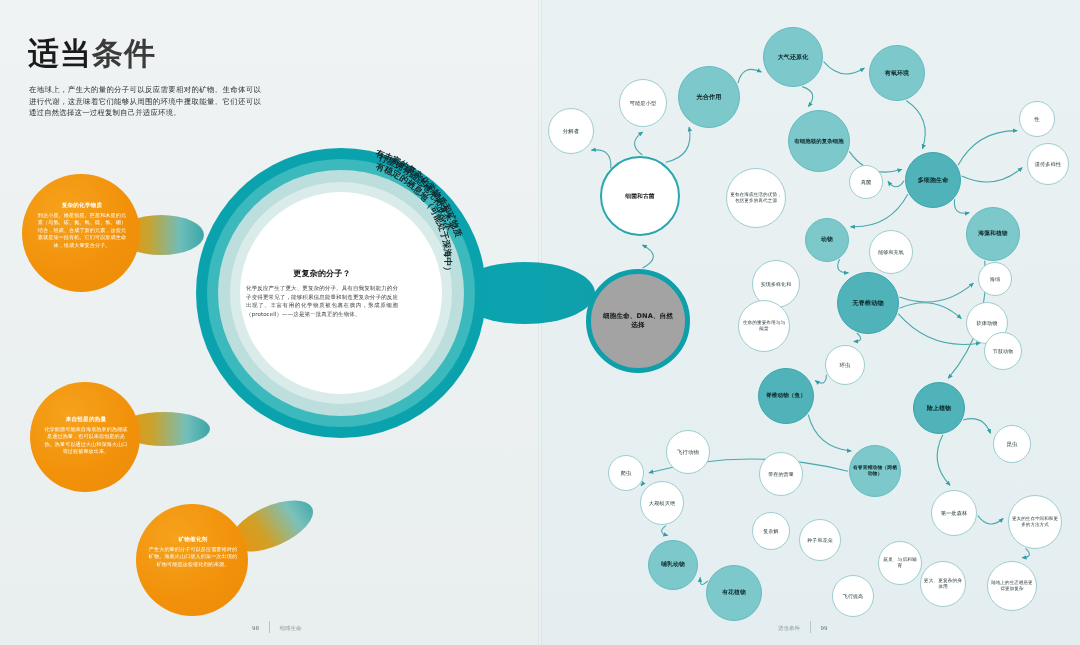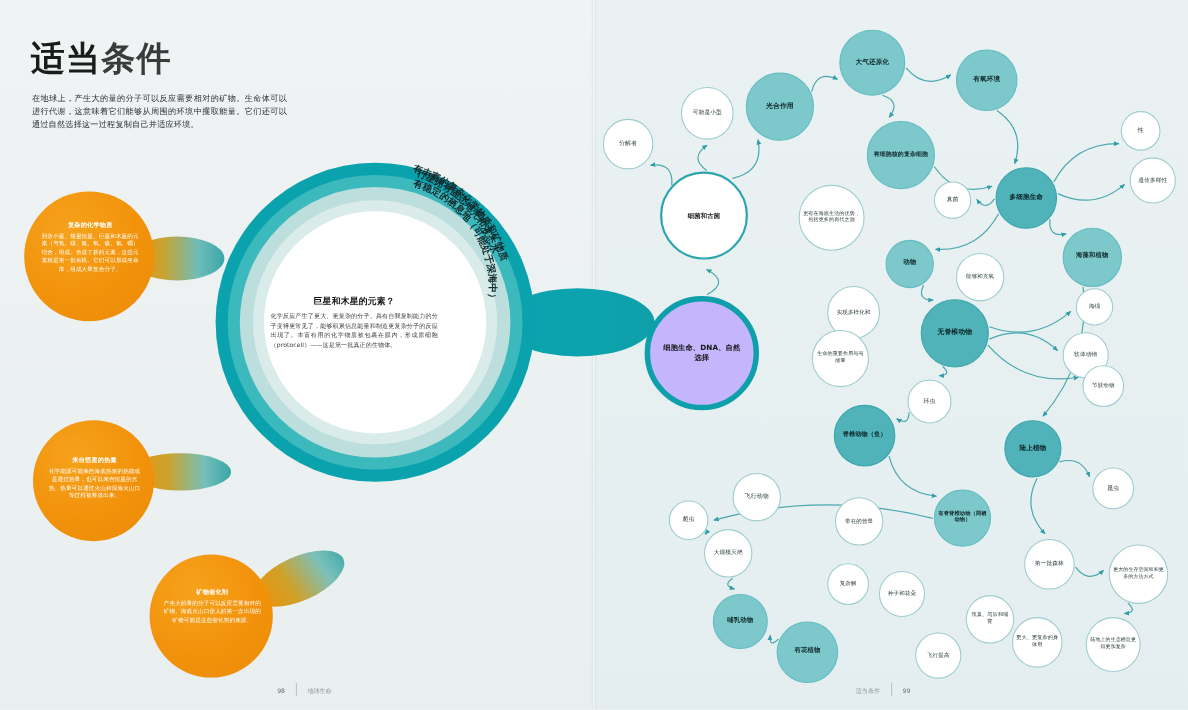--- a/index.html
+++ b/index.html
@@ -112,21 +112,21 @@
   #ring-labels { position: absolute; left: 196px; top: 148px; width: 290px; height: 290px; }
 
   
   .hub {
     position: absolute; border-radius: 50%;
     display: flex; align-items: center; justify-content: center;
     text-align: center; letter-spacing: .1px;
   }
   #hub-selection {
     left: 586px; top: 269px; width: 104px; height: 104px;
-    background: #c4b5fd; border: 5px solid #0d9faa;
+    background: #a3a3a3; border: 5px solid #0d9faa;
     font-size: 6.6px; line-height: 9.5px; font-weight: bold; color: #15191a;
     padding: 0 12px;
   }
   #hub-bacteria {
     left: 600px; top: 156px; width: 80px; height: 80px;
     background: #ffffff; border: 2px solid #2aa7ad;
     font-size: 5.8px; color: #1d2122; font-weight: bold; padding: 0 10px;
   }
 
   
@@ -216,21 +216,21 @@
   </text>
   <text font-size="8.6" font-weight="bold" fill="#12292c" font-family="DejaVu Sans, Liberation Sans, sans-serif">
     <textPath href="#arcB" startOffset="54%">行星拥有固态地壳和液态水</textPath>
   </text>
   <text font-size="8.6" font-weight="bold" fill="#12292c" font-family="DejaVu Sans, Liberation Sans, sans-serif">
     <textPath href="#arcC" startOffset="52%">有稳定的栖息地（可能处于深海中）</textPath>
   </text>
 </svg>
 
 <div id="center-text">
-  <div class="q">巨星和木星的元素？</div>
+  <div class="q">更复杂的分子？</div>
   <div class="body">化学反应产生了更大、更复杂的分子。具有自我复制能力的分子变得更常见了，能够积累信息能量和制造更复杂分子的反应出现了。丰富有用的化学物质被包裹在膜内，形成原细胞（protocell）——这是第一批真正的生物体。</div>
 </div>
 
 <svg id="network">
   <defs>
     <marker id="ah" viewBox="0 0 10 10" refX="8" refY="5" markerWidth="5" markerHeight="5" orient="auto-start-reverse">
       <path d="M 0 1 L 9 5 L 0 9 z" fill="#2f9ea6"></path>
     </marker>
   </defs>
   <g id="edge-group" stroke="#4aa8ae" stroke-width="1.1" fill="none">

